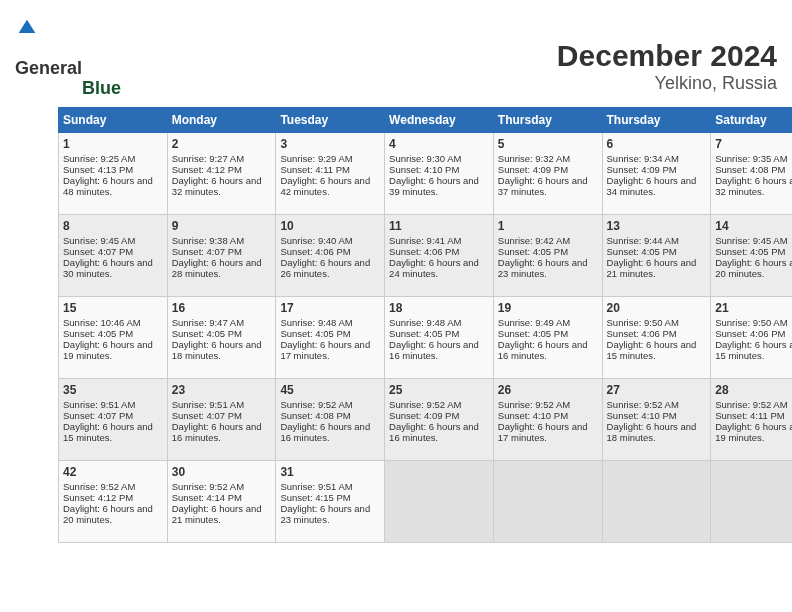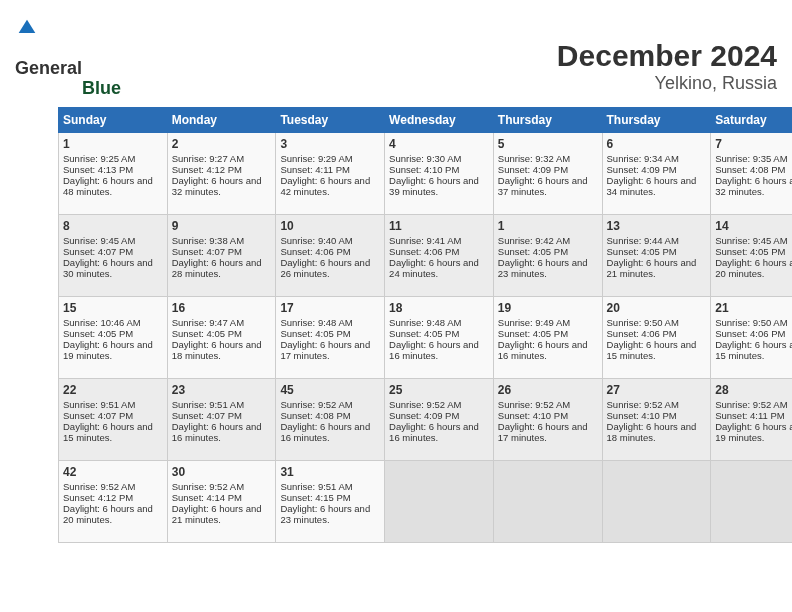--- a/index.html
+++ b/index.html
@@ -148,21 +148,21 @@
         <tr>
           <td><span class="day-number">15</span><span>Sunrise: 10:46 AM</span><br><span>Sunset: 4:05 PM</span><br><span>Daylight: 6 hours and 19 minutes.</span></td>
           <td><span class="day-number">16</span><span>Sunrise: 9:47 AM</span><br><span>Sunset: 4:05 PM</span><br><span>Daylight: 6 hours and 18 minutes.</span></td>
           <td><span class="day-number">17</span><span>Sunrise: 9:48 AM</span><br><span>Sunset: 4:05 PM</span><br><span>Daylight: 6 hours and 17 minutes.</span></td>
           <td><span class="day-number">18</span><span>Sunrise: 9:48 AM</span><br><span>Sunset: 4:05 PM</span><br><span>Daylight: 6 hours and 16 minutes.</span></td>
           <td><span class="day-number">19</span><span>Sunrise: 9:49 AM</span><br><span>Sunset: 4:05 PM</span><br><span>Daylight: 6 hours and 16 minutes.</span></td>
           <td><span class="day-number">20</span><span>Sunrise: 9:50 AM</span><br><span>Sunset: 4:06 PM</span><br><span>Daylight: 6 hours and 15 minutes.</span></td>
           <td><span class="day-number">21</span><span>Sunrise: 9:50 AM</span><br><span>Sunset: 4:06 PM</span><br><span>Daylight: 6 hours and 15 minutes.</span></td>
         </tr>
         <tr>
-          <td><span class="day-number">22</span><span>Sunrise: 9:51 AM</span><br><span>Sunset: 4:07 PM</span><br><span>Daylight: 6 hours and 15 minutes.</span></td>
+          <td><span class="day-number">35</span><span>Sunrise: 9:51 AM</span><br><span>Sunset: 4:07 PM</span><br><span>Daylight: 6 hours and 15 minutes.</span></td>
           <td><span class="day-number">23</span><span>Sunrise: 9:51 AM</span><br><span>Sunset: 4:07 PM</span><br><span>Daylight: 6 hours and 16 minutes.</span></td>
           <td><span class="day-number">45</span><span>Sunrise: 9:52 AM</span><br><span>Sunset: 4:08 PM</span><br><span>Daylight: 6 hours and 16 minutes.</span></td>
           <td><span class="day-number">25</span><span>Sunrise: 9:52 AM</span><br><span>Sunset: 4:09 PM</span><br><span>Daylight: 6 hours and 16 minutes.</span></td>
           <td><span class="day-number">26</span><span>Sunrise: 9:52 AM</span><br><span>Sunset: 4:10 PM</span><br><span>Daylight: 6 hours and 17 minutes.</span></td>
           <td><span class="day-number">27</span><span>Sunrise: 9:52 AM</span><br><span>Sunset: 4:10 PM</span><br><span>Daylight: 6 hours and 18 minutes.</span></td>
           <td><span class="day-number">28</span><span>Sunrise: 9:52 AM</span><br><span>Sunset: 4:11 PM</span><br><span>Daylight: 6 hours and 19 minutes.</span></td>
         </tr>
         <tr>
           <td><span class="day-number">42</span><span>Sunrise: 9:52 AM</span><br><span>Sunset: 4:12 PM</span><br><span>Daylight: 6 hours and 20 minutes.</span></td>
           <td><span class="day-number">30</span><span>Sunrise: 9:52 AM</span><br><span>Sunset: 4:14 PM</span><br><span>Daylight: 6 hours and 21 minutes.</span></td>

